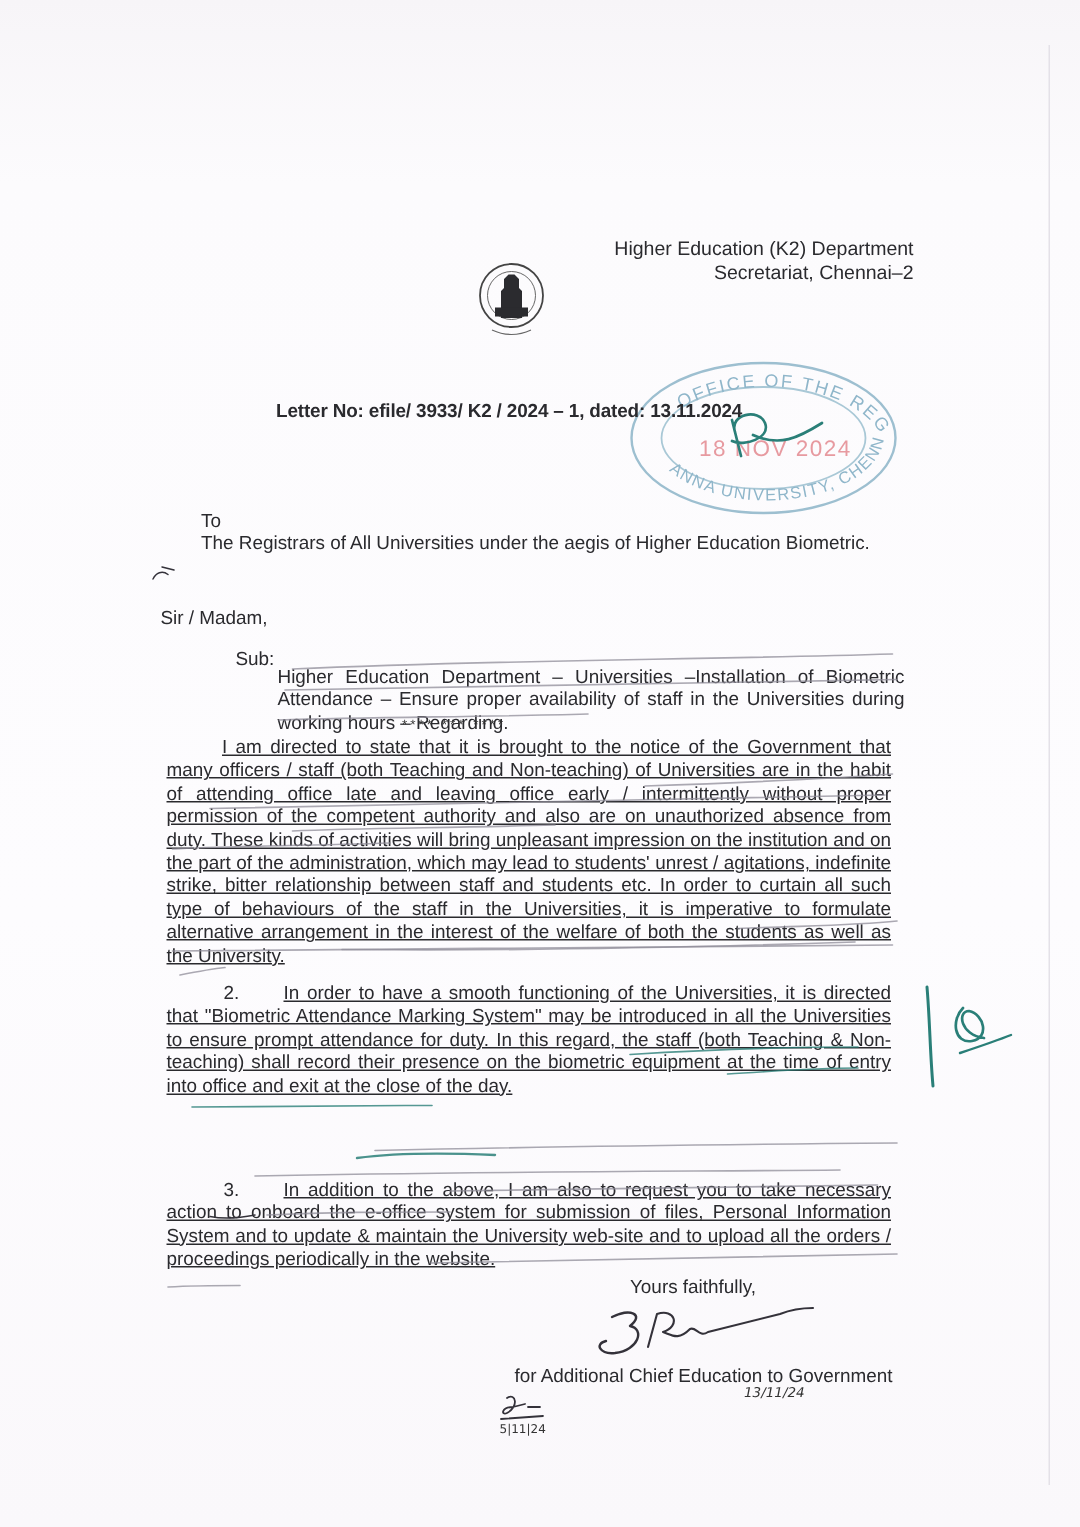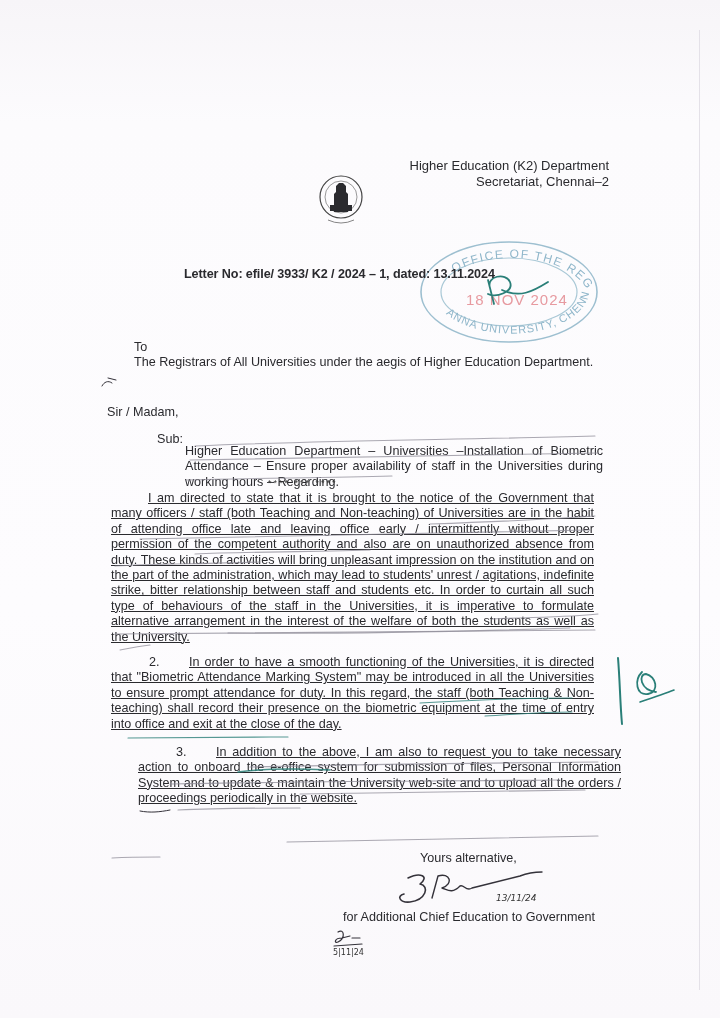--- a/index.html
+++ b/index.html
@@ -20,21 +20,21 @@
   .from { left: 106px; top: 298px; }
   .to { left: 106px; top: 340px; margin-left: 28px; }
   .salut { left: 107px; top: 405px; text-align: right; }
   .sub { left: 147px; top: 432px; width: 456px; }
   .sub .lbl { position: absolute; left: 10px; top: 0; }
   .sub .txt { position: absolute; left: 38px; top: 12px; width: 418px; text-align: justify; text-align-last: left; }
   .stars { left: 268px; top: 478px; font-size: 9px; letter-spacing: 2px; color:#333; }
   .para { left: 111px; width: 483px; text-align: justify; text-align-last: left; text-decoration: underline; }
   .p1 { top: 491px; }
   .p2 { top: 655px; }
-  .p3 { top: 745px; margin-left: 27px; }
+  .p3 { top: 786px; }
   .p4 { top: 821px; }
   .indent { display: inline-block; width: 37px; }
   .num { display: inline-block; width: 37px; }
   .closing { left: 420px; top: 851px; }
   .signoff { left: 343px; top: 910px; }
   .stamp { left: 413px; top: 236px; width: 190px; height: 110px; }
   .stamp-date { left: 466px; top: 291px; color: #e79aa0; font-size: 15px; letter-spacing: 1px; }
   svg { overflow: visible; }
   .ink { stroke: #2a7f78; fill: none; stroke-linecap: round; stroke-linejoin: round; }
   .ink-pencil { stroke: #8f8c98; fill: none; stroke-linecap: round; opacity: .75; }
@@ -76,21 +76,21 @@
   <div class="abs stamp-date">18 NOV 2024</div>
   <svg class="abs" style="left:476px;top:268px;width:80px;height:40px" viewBox="0 0 80 40">
     <path class="ink" stroke-width="1.8" d="M14 20 C10 8 30 4 34 14 C38 24 20 30 12 26 M12 12 L18 36 M26 22 C44 30 56 24 72 14"></path>
   </svg>
 
   <div class="abs letterno">Letter No: efile/ 3933/ K2 / 2024 – 1,  dated: 13.11.2024</div>
 
 
   <div class="abs t to">
     <div>To</div>
-    <div>The Registrars of All Universities under the aegis of Higher Education Department.</div>
+    <div>The Registrars of All Universities under the aegis of Higher Education Biometric.</div>
   </div>
   <svg class="abs" style="left:100px;top:374px;width:18px;height:14px" viewBox="0 0 18 14">
     <path class="ink-dark" stroke-width="1" d="M2 12 C4 8 8 6 12 9 M8 4 L16 6"></path>
   </svg>
 
   <div class="abs t salut">Sir / Madam,</div>
 
   <div class="abs t sub">
     <span class="lbl">Sub:</span>
     <span class="txt">Higher Education Department – Universities –Installation of Biometric Attendance – Ensure proper availability of staff in the Universities during working hours – Regarding.</span>
@@ -128,27 +128,27 @@
     <path class="ink-pencil" stroke-width="1.1" d="M287 842 C380 840 480 838 598 836"></path>
     <path class="ink-pencil" stroke-width="1.1" d="M112 858 C130 857 150 857 160 857"></path>
   </svg>
 
   <svg class="abs" style="left:612px;top:652px;width:70px;height:80px" viewBox="0 0 70 80">
     <path class="ink" stroke-width="2" d="M6 6 C8 30 8 50 10 72"></path>
     <path class="ink" stroke-width="1.8" d="M30 20 C22 28 24 44 36 42 C48 40 44 24 34 22 C26 22 28 38 44 40"></path>
     <path class="ink" stroke-width="1.6" d="M28 50 C40 46 52 42 62 38"></path>
   </svg>
 
-  <div class="abs t closing">Yours alternative,</div>
+  <div class="abs t closing">Yours faithfully,</div>
 
   <svg class="abs" style="left:390px;top:866px;width:170px;height:44px" viewBox="0 0 170 44">
     <path class="ink-dark" stroke-width="1.6" d="M18 12 C30 6 40 10 30 18 C40 20 36 34 20 36 C10 37 6 30 14 28"></path>
     <path class="ink-dark" stroke-width="1.4" d="M42 32 L48 10 C60 6 64 18 52 22 C58 24 62 28 70 20 C74 18 76 26 82 22 L130 10 C140 6 148 6 152 6"></path>
   </svg>
-  <div class="abs" style="left:496px;top:893px;font-size:9px;color:#333;font-family:'DejaVu Sans',sans-serif;font-style:italic">13/11/24</div>
+  <div class="abs" style="left:496px;top:924px;font-size:9px;color:#333;font-family:'DejaVu Sans',sans-serif;font-style:italic">13/11/24</div>
 
   <div class="abs t signoff">for Additional Chief Education to Government</div>
 
   <svg class="abs" style="left:330px;top:928px;width:34px;height:20px" viewBox="0 0 34 20">
     <path class="ink-dark" stroke-width="1.2" d="M8 4 C14 0 16 10 8 14 C4 16 4 10 12 10 L20 8 M22 10 L30 10 M4 18 L32 16"></path>
   </svg>
   <div class="abs" style="left:333px;top:948px;font-size:8px;color:#333;font-family:'DejaVu Sans',sans-serif">5|11|24</div>
 </div>
 
 </body></html>

